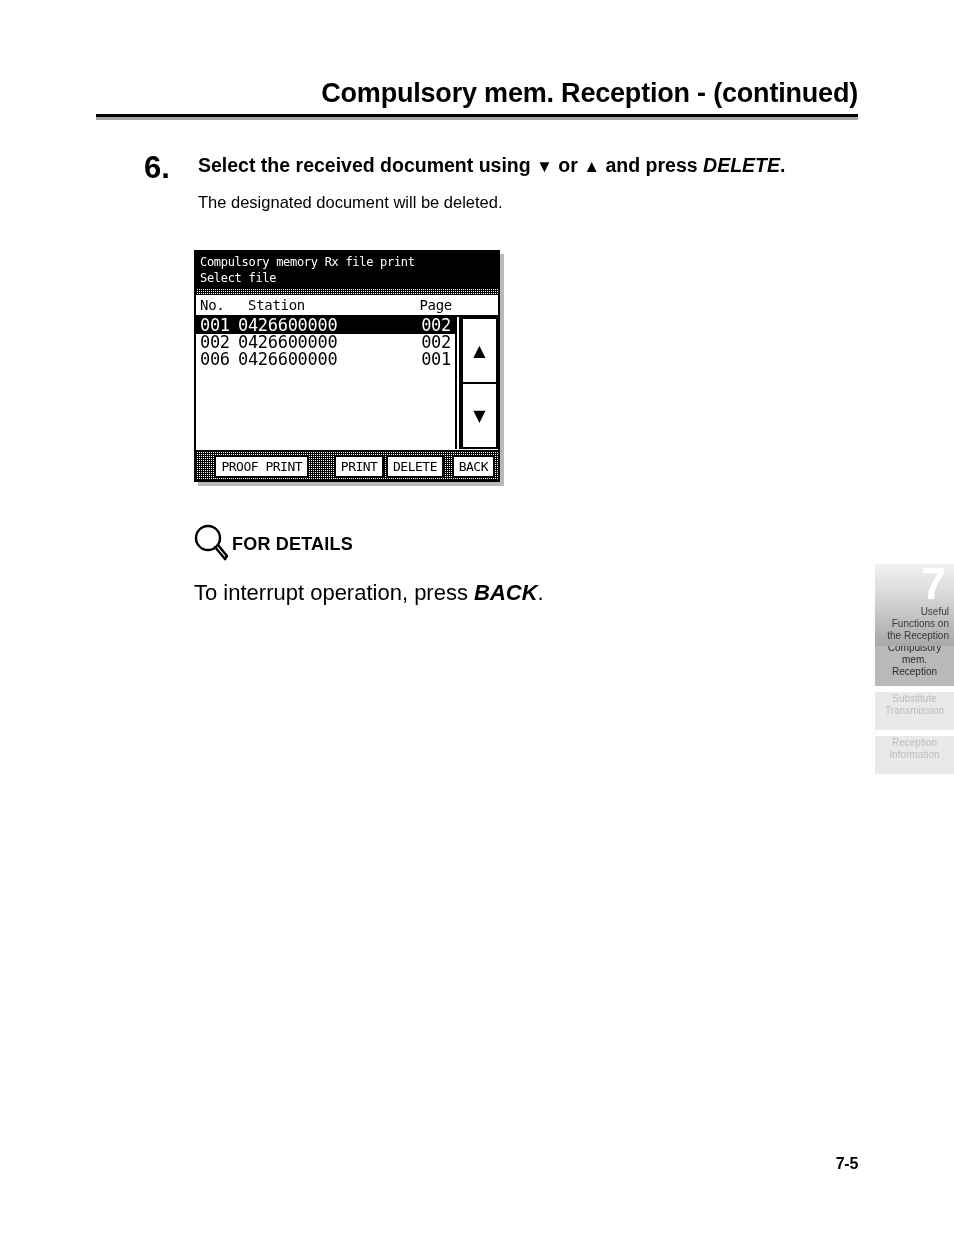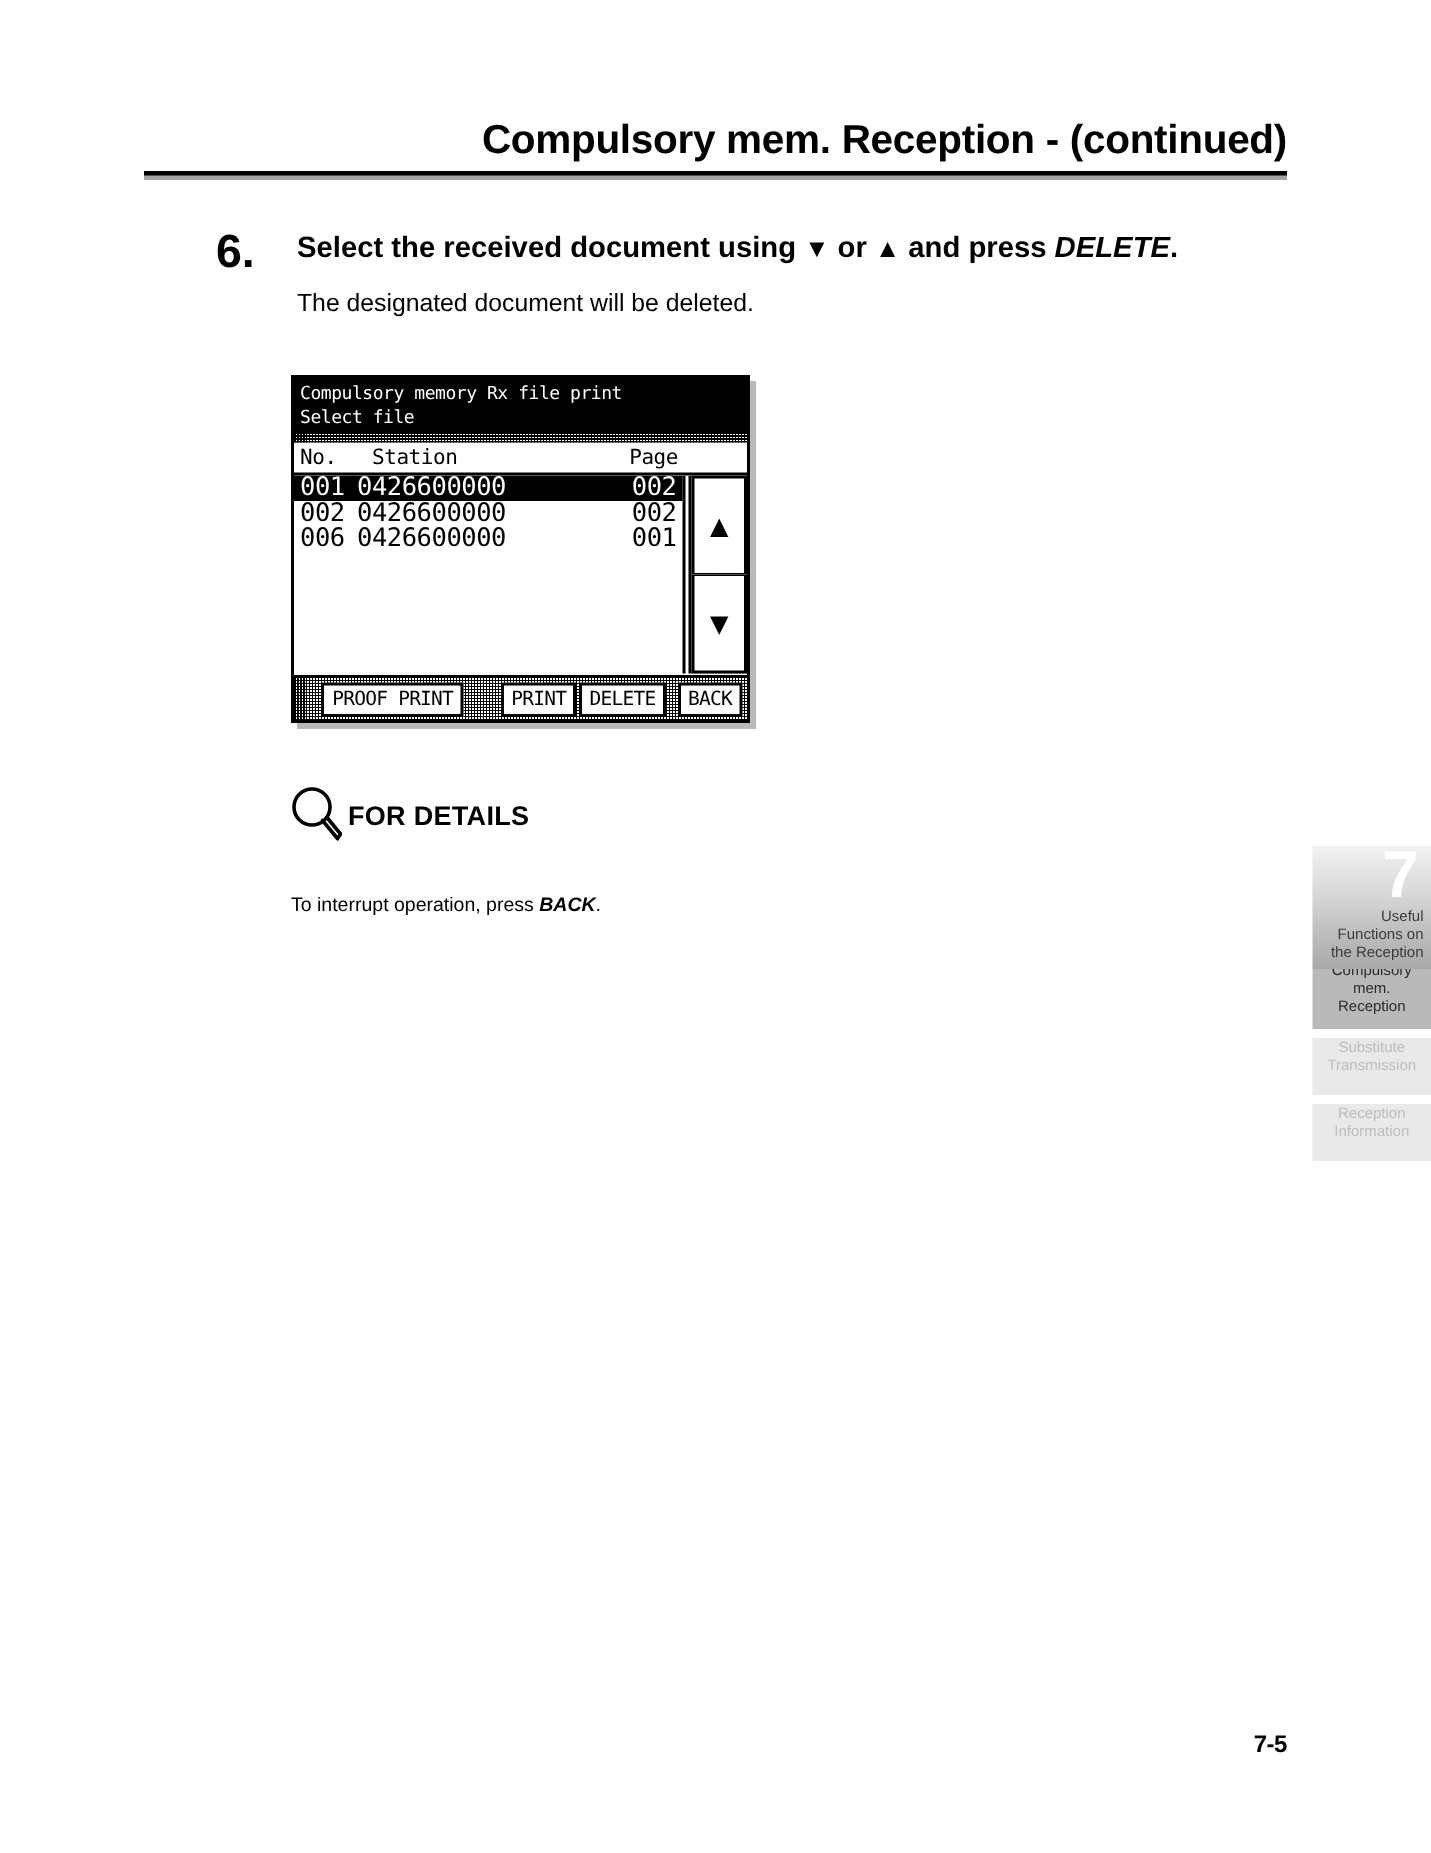--- a/index.html
+++ b/index.html
@@ -228,22 +228,22 @@
   }
   .fd-label {
     position: absolute;
     left: 38px;
     top: 10px;
     font-size: 18px;
     font-weight: bold;
     letter-spacing: 0.2px;
   }
   .fd-body {
-    margin-top: 28px;
-    font-size: 13px;
+    margin-top: 18px;
+    font-size: 22px;
     line-height: 22px;
   }
   .fd-body .emph { font-style: italic; font-weight: bold; }
 
   
   #side-tabs {
     position: absolute;
     left: 875px;
     top: 564px;
     width: 79px;

